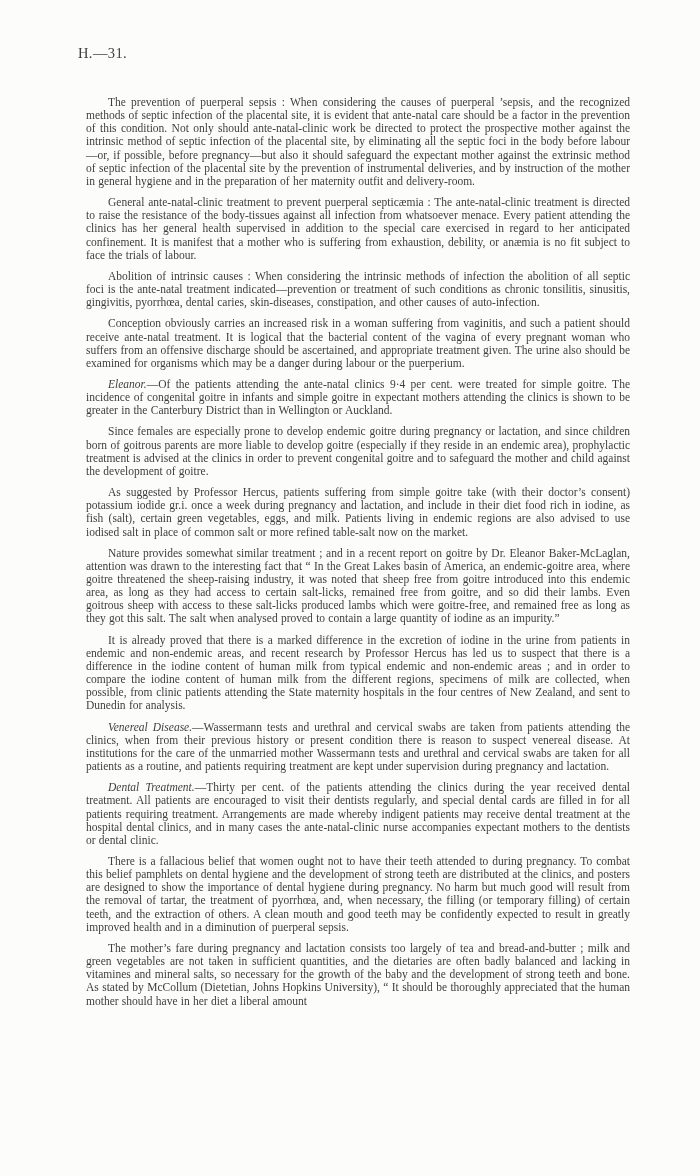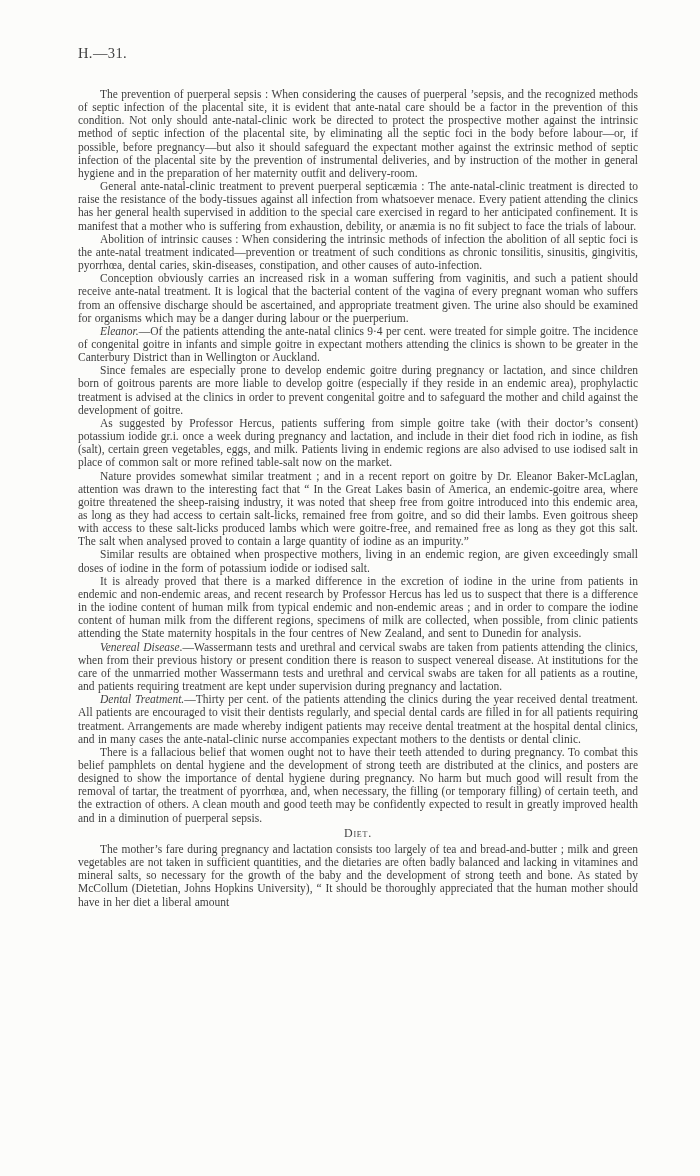--- a/index.html
+++ b/index.html
@@ -8,21 +8,21 @@
     background:#fcfcfa;overflow:hidden;
     font-family:"Liberation Serif","DejaVu Serif",serif;color:#3e3e3e;
   }
   .hdr-left{position:absolute;left:78px;top:38px;font-size:14.5px;letter-spacing:.4px;margin-top:7px;}
   .hdr-page{position:absolute;left:0;right:0;top:40px;text-align:center;font-size:13px;}
   .body-text{
     position:absolute;left:78px;top:88px;width:560px;
     font-size:11.5px;line-height:13.15px;text-align:justify;
     word-spacing:.4px;
   }
-  .body-text p{margin:0;text-indent:22px;}
+  .body-text p{margin:8px;text-indent:22px;}
   .body-text p .lead{font-style:italic;}
   .sec-head{
     text-align:center;text-indent:0 !important;
     font-variant:small-caps;letter-spacing:.8px;
     margin:2.5px 0 2.5px !important;font-size:12px;
   }
 </style>
 </head>
 <body>
 
@@ -41,28 +41,26 @@
     <p><span class="lead"></span><span>Conception obviously carries an increased risk in a woman suffering from vaginitis, and such a patient should receive ante-natal treatment.  It is logical that the bacterial content of the vagina of every pregnant woman who suffers from an offensive discharge should be ascertained, and appropriate treatment given.  The urine also should be examined for organisms which may be a danger during labour or the puerperium.</span></p>
 
     <p><span class="lead">Eleanor.</span><span>—Of the patients attending the ante-natal clinics 9·4 per cent. were treated for simple goitre.  The incidence of congenital goitre in infants and simple goitre in expectant mothers attending the clinics is shown to be greater in the Canterbury District than in Wellington or Auckland.</span></p>
 
     <p><span class="lead"></span><span>Since females are especially prone to develop endemic goitre during pregnancy or lactation, and since children born of goitrous parents are more liable to develop goitre (especially if they reside in an endemic area), prophylactic treatment is advised at the clinics in order to prevent congenital goitre and to safeguard the mother and child against the development of goitre.</span></p>
 
     <p><span class="lead"></span><span>As suggested by Professor Hercus, patients suffering from simple goitre take (with their doctor’s consent) potassium iodide gr.i. once a week during pregnancy and lactation, and include in their diet food rich in iodine, as fish (salt), certain green vegetables, eggs, and milk.  Patients living in endemic regions are also advised to use iodised salt in place of common salt or more refined table-salt now on the market.</span></p>
 
     <p><span class="lead"></span><span>Nature provides somewhat similar treatment ; and in a recent report on goitre by Dr. Eleanor Baker-McLaglan, attention was drawn to the interesting fact that “ In the Great Lakes basin of America, an endemic-goitre area, where goitre threatened the sheep-raising industry, it was noted that sheep free from goitre introduced into this endemic area, as long as they had access to certain salt-licks, remained free from goitre, and so did their lambs.  Even goitrous sheep with access to these salt-licks produced lambs which were goitre-free, and remained free as long as they got this salt.  The salt when analysed proved to contain a large quantity of iodine as an impurity.”</span></p>
 
-    <p><span class="lead"></span><span>Similar results are obtained when prospective mothers, living in an endemic region, are given exceedingly small doses of iodine in the form of potassium iodide or iodised salt.</span></p>
 
     <p><span class="lead"></span><span>It is already proved that there is a marked difference in the excretion of iodine in the urine from patients in endemic and non-endemic areas, and recent research by Professor Hercus has led us to suspect that there is a difference in the iodine content of human milk from typical endemic and non-endemic areas ; and in order to compare the iodine content of human milk from the different regions, specimens of milk are collected, when possible, from clinic patients attending the State maternity hospitals in the four centres of New Zealand, and sent to Dunedin for analysis.</span></p>
 
     <p><span class="lead">Venereal Disease.</span><span>—Wassermann tests and urethral and cervical swabs are taken from patients attending the clinics, when from their previous history or present condition there is reason to suspect venereal disease.  At institutions for the care of the unmarried mother Wassermann tests and urethral and cervical swabs are taken for all patients as a routine, and patients requiring treatment are kept under supervision during pregnancy and lactation.</span></p>
 
     <p><span class="lead">Dental Treatment.</span><span>—Thirty per cent. of the patients attending the clinics during the year received dental treatment.  All patients are encouraged to visit their dentists regularly, and special dental cards are filled in for all patients requiring treatment.  Arrangements are made whereby indigent patients may receive dental treatment at the hospital dental clinics, and in many cases the ante-natal-clinic nurse accompanies expectant mothers to the dentists or dental clinic.</span></p>
 
     <p><span class="lead"></span><span>There is a fallacious belief that women ought not to have their teeth attended to during pregnancy.  To combat this belief pamphlets on dental hygiene and the development of strong teeth are distributed at the clinics, and posters are designed to show the importance of dental hygiene during pregnancy.  No harm but much good will result from the removal of tartar, the treatment of pyorrhœa, and, when necessary, the filling (or temporary filling) of certain teeth, and the extraction of others.  A clean mouth and good teeth may be confidently expected to result in greatly improved health and in a diminution of puerperal sepsis.</span></p>
 
-    <p class="sec-head">Diet.</p>
 
     <p><span class="lead"></span><span>The mother’s fare during pregnancy and lactation consists too largely of tea and bread-and-butter ; milk and green vegetables are not taken in sufficient quantities, and the dietaries are often badly balanced and lacking in vitamines and mineral salts, so necessary for the growth of the baby and the development of strong teeth and bone.  As stated by McCollum (Dietetian, Johns Hopkins University), “ It should be thoroughly appreciated that the human mother should have in her diet a liberal amount</span></p>
 
   </div>
 </div>
 
 </body></html>

